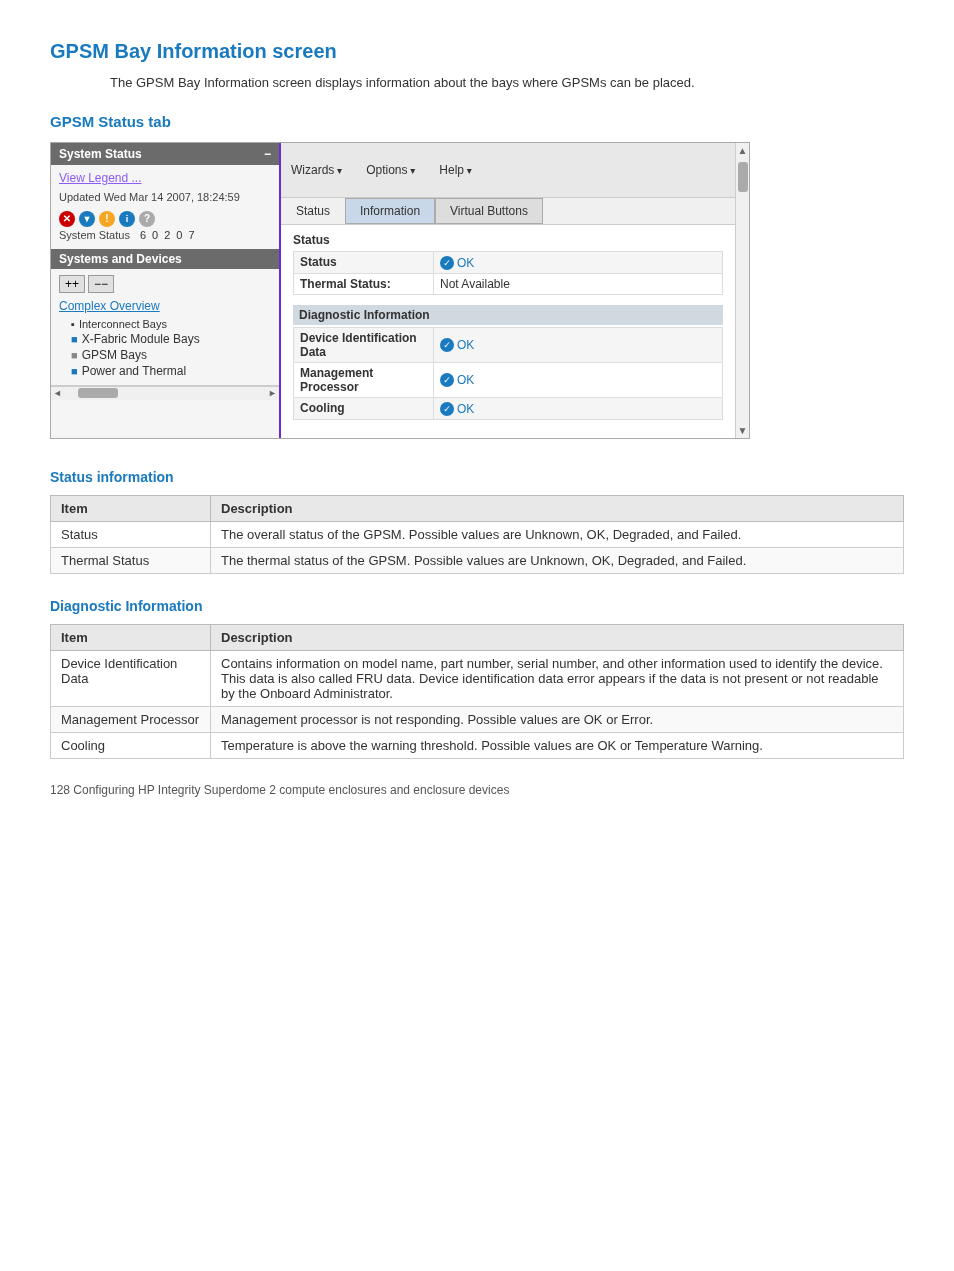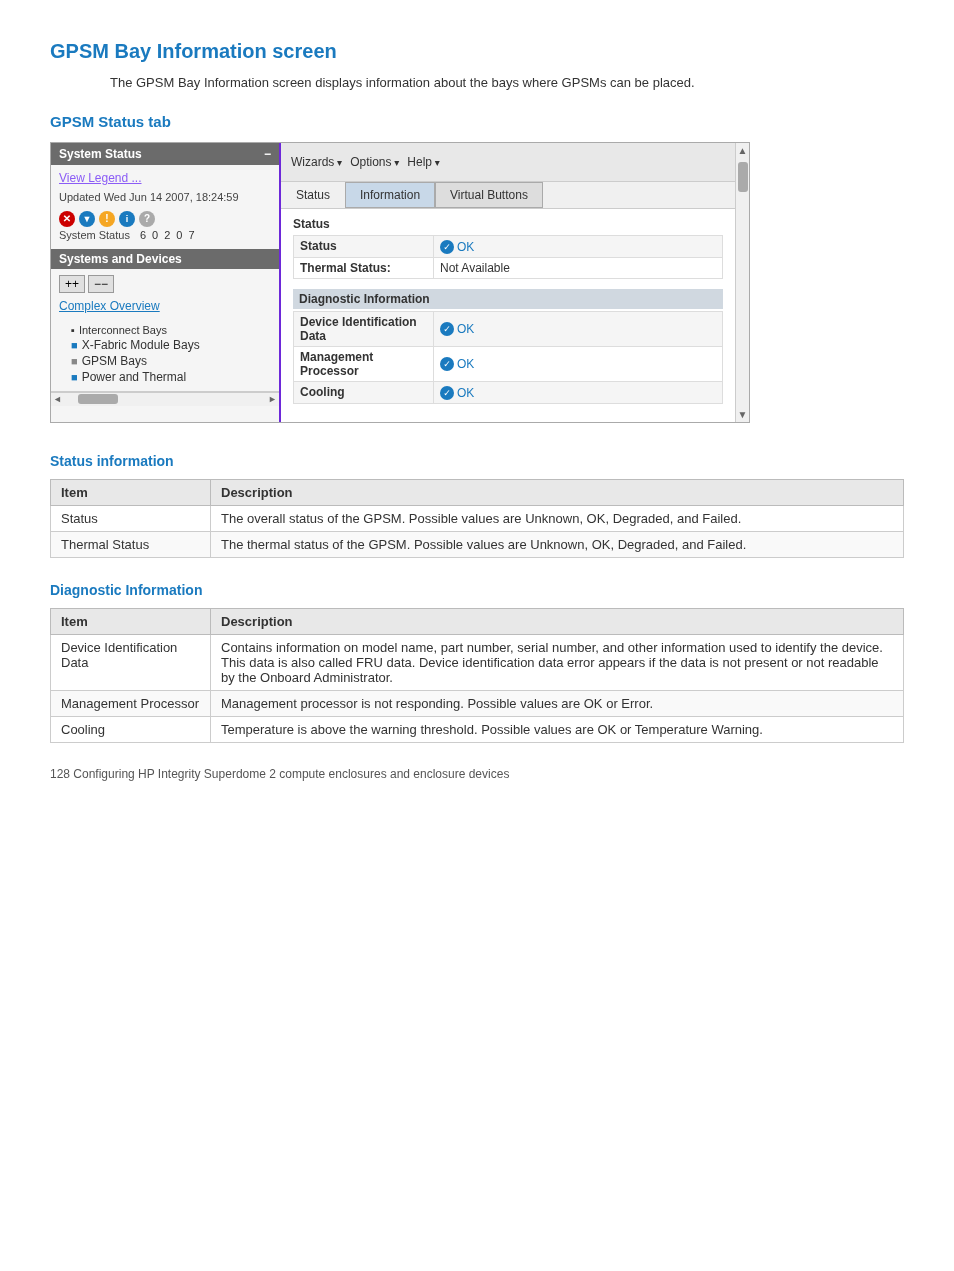--- a/index.html
+++ b/index.html
@@ -133,21 +133,21 @@
       padding: 1px 5px;
       font-size: 12px;
       cursor: pointer;
     }
 
     .tree-link {
       color: #1a7abf;
       text-decoration: underline;
       cursor: pointer;
       font-size: 12px;
-      margin-bottom: 10px;
+      margin-bottom: 4px;
       display: block;
     }
 
     .tree-item {
       font-size: 12px;
       padding: 1px 0;
       display: flex;
       align-items: center;
       gap: 4px;
     }
@@ -165,23 +165,23 @@
 
     
     .right-panel {
       flex: 1;
       background: #fff;
     }
 
     .right-panel-toolbar {
       background: #e8e8e8;
       border-bottom: 1px solid #ccc;
-      padding: 12px 10px;
-      display: flex;
-      gap: 8px;
+      padding: 20px 10px;
+      display: flex;
+      gap: 24px;
       align-items: center;
       font-size: 12px;
     }
 
     .toolbar-menu {
       color: #333;
       cursor: pointer;
       font-size: 12px;
     }
 
@@ -419,21 +419,21 @@
 
 <div class="screenshot-container">
 
   <div class="left-panel">
     <div class="left-panel-header">
       <span>System Status</span>
       <span>−</span>
     </div>
     <div class="left-panel-body">
       <a class="view-legend">View Legend ...</a>
-      <div class="updated-text">Updated Wed Jun 14 2007, 18:24:59</div>
+      <div class="updated-text">Updated Wed Mar 14 2007, 18:24:59</div>
 
       <div class="status-icons-row">
         <span class="status-icon icon-red">✕</span>
         <span class="status-icon icon-blue">▼</span>
         <span class="status-icon icon-yellow">!</span>
         <span class="status-icon icon-info">i</span>
         <span class="status-icon icon-gray">?</span>
       </div>
       <div class="status-numbers">
         <span class="label">System Status</span>

